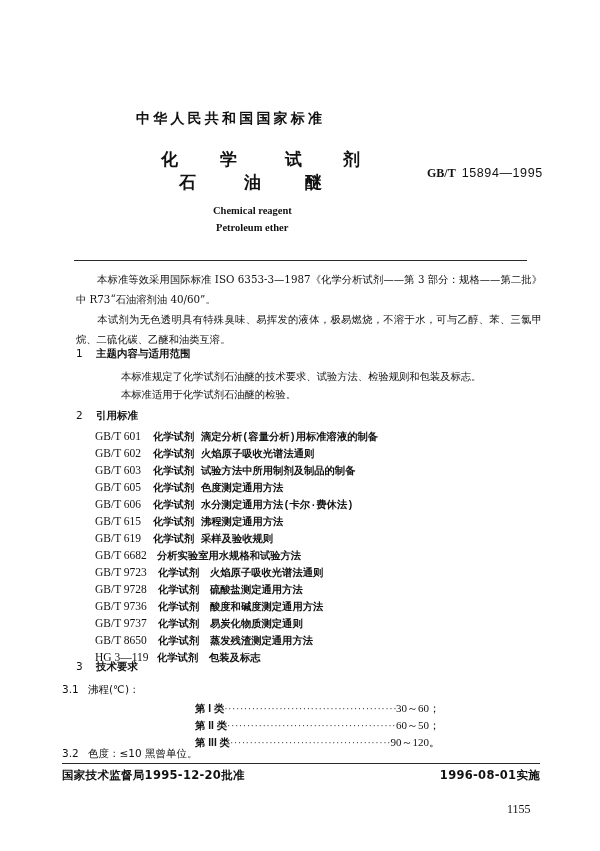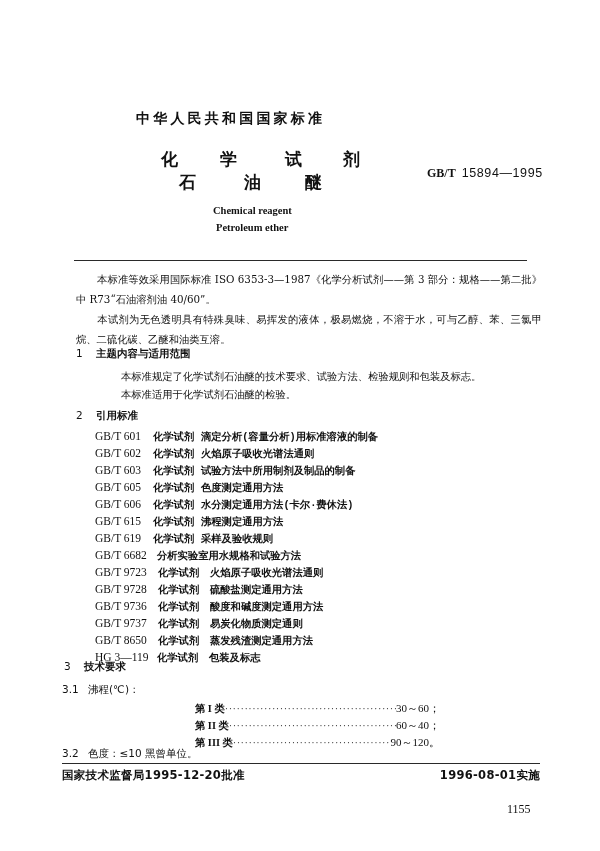--- a/index.html
+++ b/index.html
@@ -121,21 +121,21 @@
     .boil-row {
       position: absolute;
       left: 195px;
       width: 245px;
       height: 16px;
       font-size: 10.3px;
       display: flex;
       align-items: baseline;
     }
     .boil-row .cls {
-      font-family: Liberation Serif, serif;
+      font-family: Liberation Sans, sans-serif;
       font-weight: bold;
     }
     .boil-row .dots {
       flex: 1;
       overflow: hidden;
       font-family: "Liberation Serif", serif;
       letter-spacing: 0.5px;
       color: #333;
     }
     .boil-row .dots::before {
@@ -247,37 +247,37 @@
     <span class="code" style="width:63px">GB/T 9737</span><span class="cat" style="width:52px">化学试剂</span><span class="title">易炭化物质测定通则</span>
   </div>
   <div class="ref-row" style="top:634px">
     <span class="code" style="width:63px">GB/T 8650</span><span class="cat" style="width:52px">化学试剂</span><span class="title">蒸发残渣测定通用方法</span>
   </div>
   <div class="ref-row" style="top:651px">
     <span class="code" style="width:62px">HG 3—119</span><span class="cat" style="width:52px">化学试剂</span><span class="title">包装及标志</span>
   </div>
 </div>
 
-<div class="abs section-heading" style="left:64px; top:660px">
+<div class="abs section-heading" style="left:76px; top:660px">
   <span class="num">3</span><span>技术要求</span>
 </div>
 
 <div class="abs req-label" style="left:62px; top:683px">
   <span style="display:inline-block;width:26px">3.1</span><span>沸程(℃)：</span>
 </div>
 
 <div class="boil-row" style="top:701px">
   <span class="cls">第 I 类</span>
   <span class="dots"></span>
   <span class="val">30～60；</span>
 </div>
 <div class="boil-row" style="top:718px">
   <span class="cls">第 II 类</span>
   <span class="dots"></span>
-  <span class="val">60～40；</span>
+  <span class="val">60～50；</span>
 </div>
 <div class="boil-row" style="top:735px">
   <span class="cls">第 III 类</span>
   <span class="dots"></span>
   <span class="val">90～120。</span>
 </div>
 
 <div class="abs req-label" style="left:62px; top:747px">
   <span style="display:inline-block;width:26px">3.2</span><span>色度：≤10 黑曾单位。</span>
 </div>

